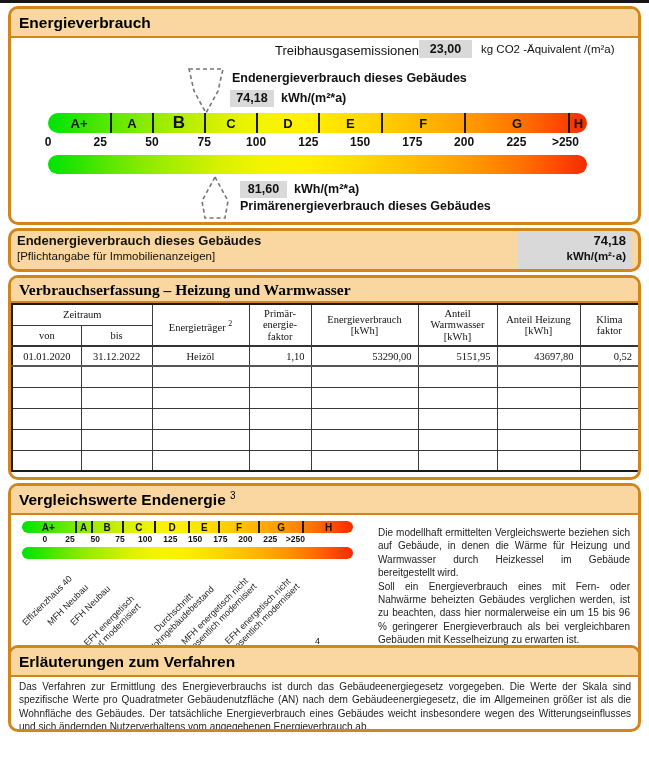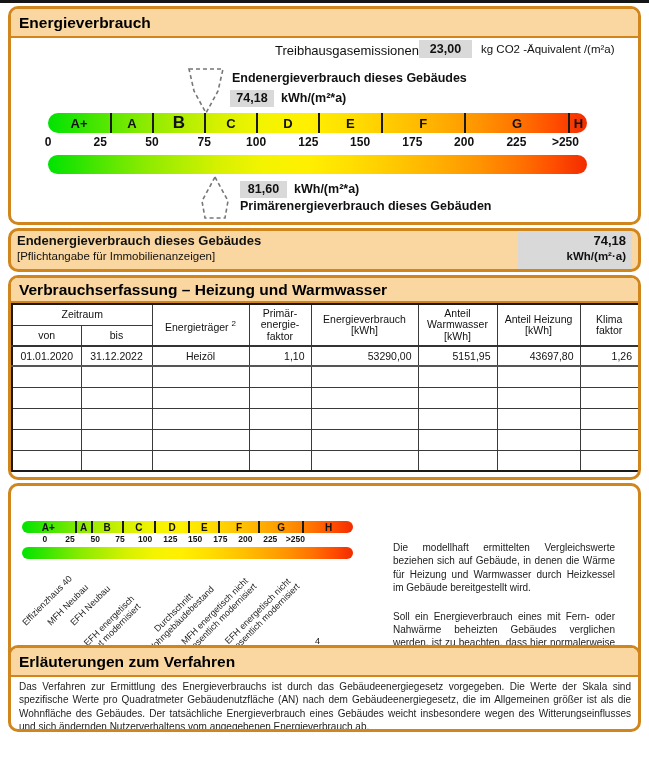--- a/index.html
+++ b/index.html
@@ -6,21 +6,21 @@
   body{width:649px;height:770px;position:relative;overflow:hidden;
        font-family:"Liberation Sans","DejaVu Sans",sans-serif;color:#111;}
   .topbar{position:absolute;left:0;top:0;width:649px;height:3px;background:#161616;}
   .panel{position:absolute;left:8px;width:627px;border:3px solid #D0861C;border-radius:10px;background:#fff;overflow:hidden;}
   .band{background:#FAD7A0;border-bottom:2px solid #D0861C;display:flex;align-items:center;}
   .band h1{margin:0;padding:0 0 0 8px;font-size:15.5px;font-weight:bold;color:#000;}
   .band h1 sup{font-size:10px;font-weight:normal;}
   #box1{top:6px;height:213px;}
   #box1 .band{height:27px;}
   #box2{top:228px;height:38px;background:#FAD7A0;}
-  #box3{top:275px;height:199px;}
+  #box3{top:275px;height:199px;font-family:Liberation Serif, serif;}
   #box3 .band{height:23px;}
   #box4{top:483px;height:189px;}
   #box4 .band{height:27px;}
   #box5{top:645px;height:81px;}
   #box5 .band{height:27px;}
   .abs{position:absolute;}
   .grayval{background:#D9D9D9;font-weight:bold;text-align:center;}
   
   .egrad{background:linear-gradient(90deg,#00E301 0%,#2FE500 6%,#5FE800 12%,#8BEB00 18%,#B2EE00 25%,#D8F100 32%,#F4F400 40%,#FFF000 48%,#FFDF00 56%,#FFC900 64%,#FFB000 72%,#FF9400 80%,#FF7000 88%,#FF4D00 94%,#F22C00 100%);}
   .letters{display:flex;}
@@ -46,21 +46,21 @@
   thead{border-bottom:2.5px solid #333;padding-left:46px;}
   thead tr{height:21px;}
   tbody tr{height:21px;margin-left:7px;}
   tbody tr.filled{border-bottom:2.5px solid #555;height:20px;}
   td.c{text-align:center;} td.r{text-align:right;}
   th sup{font-size:8px;}
   
   .rot{position:absolute;font-size:9px;line-height:9.5px;color:#222;white-space:pre;
        transform:rotate(-45deg);transform-origin:left bottom;text-align:center;}
   .para{font-size:10px;line-height:13.4px;text-align:justify;color:#222;}
-  .para p{margin:15px;}
+  .para p{margin:0;}
   .arrow{position:absolute;}
 </style>
 </head>
 <body>
 
 <div class="topbar"></div>
 
 <section class="panel" id="box1">
   <div class="band">
     <h1>Energieverbrauch</h1>
@@ -121,21 +121,21 @@
         <span style="left: 96%;">&gt;250</span>
       </div>
     <div class="bandrow egrad" style="top:146px;height:19px;"></div>
   </div>
 
   <svg class="arrow" style="left:186px;top:167px;" width="36" height="44" viewBox="0 0 36 44">
     <path d="M18 1 L31 25 L28 42 H8 L5 25 Z" fill="none" stroke="#777" stroke-width="1.6" stroke-dasharray="4 3"></path>
   </svg>
   <span class="abs grayval" style="left:229px;top:172px;width:47px;height:17px;line-height:17px;font-size:12.5px;">81,60</span>
   <span class="abs" style="left:283px;top:173px;font-size:12.5px;font-weight:bold;">kWh/(m²*a)</span>
-  <span class="abs" style="left:229px;top:190px;font-size:12.5px;font-weight:bold;">Primärenergieverbrauch dieses Gebäuden</span>
+  <span class="abs" style="left:229px;top:190px;font-size:12.5px;font-weight:bold;">Primärenergieverbrauch dieses Gebäudes</span>
 </section>
 
 <section class="panel" id="box2">
   <span class="abs" style="left:6px;top:2px;font-size:13px;font-weight:bold;">Endenergieverbrauch dieses Gebäudes</span>
   <span class="abs" style="left:6px;top:19px;font-size:11.5px;">[Pflichtangabe für Immobilienanzeigen]</span>
   <div class="abs" style="left:507px;top:0;width:114px;height:38px;background:#D9D9D9;">
     <div style="text-align:right;padding:2px 6px 0 0;font-size:13px;font-weight:bold;">74,18</div>
     <div style="text-align:right;padding:2px 6px 0 0;font-size:11.5px;font-weight:bold;">kWh/(m²·a)</div>
   </div>
 </section>
@@ -179,21 +179,21 @@
     </thead>
     <tbody id="tableBody">
         <tr class="filled">
           <td class="c">01.01.2020</td>
           <td class="c">31.12.2022</td>
           <td class="c">Heizöl</td>
           <td class="r">1,10</td>
           <td class="r">53290,00</td>
           <td class="r">5151,95</td>
           <td class="r">43697,80</td>
-          <td class="r">1,26</td>
+          <td class="r">0,52</td>
         </tr>
         <tr>
           <td class="c"></td>
           <td class="c"></td>
           <td class="c"></td>
           <td class="r"></td>
           <td class="r"></td>
           <td class="r"></td>
           <td class="r"></td>
           <td class="r"></td>
@@ -236,20 +236,23 @@
           <td class="r"></td>
           <td class="r"></td>
           <td class="r"></td>
           <td class="r"></td>
         </tr>
       </tbody>
   </table>
 </section>
 
 <section class="panel" id="box4">
+  <div class="band">
+    <h1><span>Vergleichswerte Endenergie</span> <sup>3</sup></h1>
+  </div>
 
   <div class="scale-small">
     <div class="bandrow egrad letters" id="smallLetters" style="top:35px;">
         <div class="seg" style="width: 15.9%;">
           <span class="letter">A+</span>
         </div>
         <div class="seg" style="width: 4.8%;">
           <span class="letter">A</span>
         </div>
         <div class="seg" style="width: 9.5%;">

